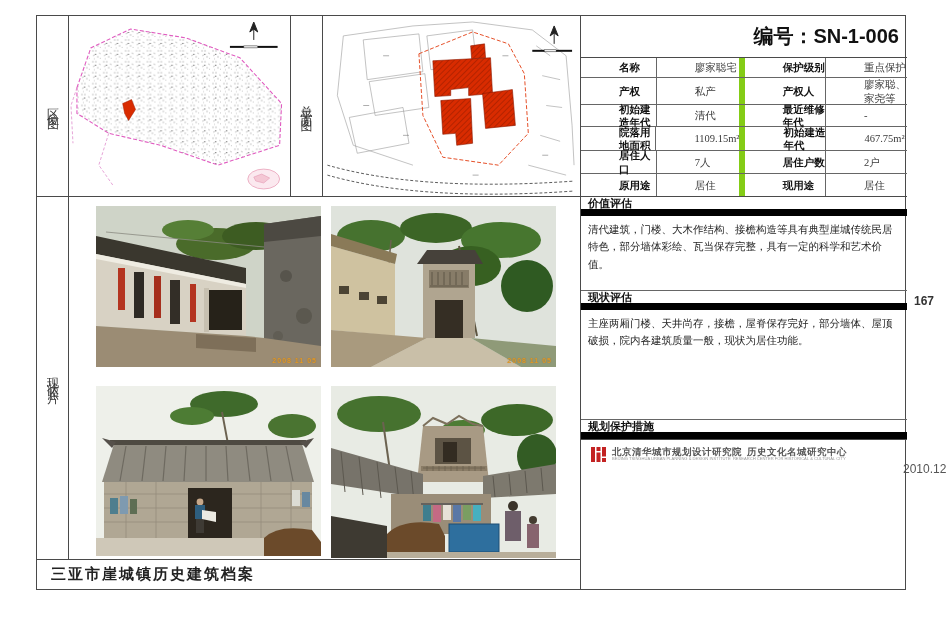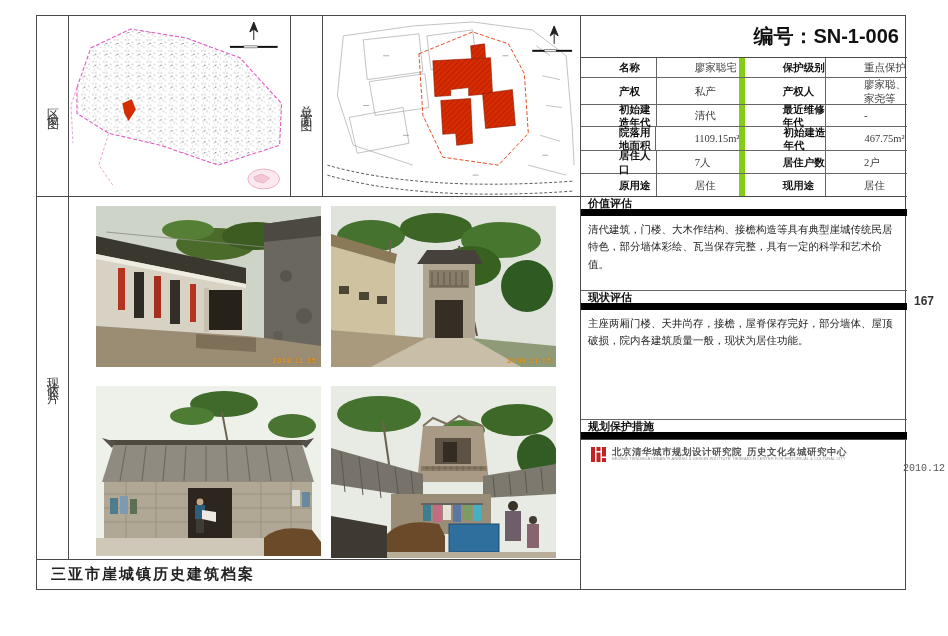--- a/index.html
+++ b/index.html
@@ -57,21 +57,21 @@
   .sec-body.last { border-bottom:none; }
   .b1 { height:75px; } .b2 { height:110px; } .b3 { height:122px; border-bottom:none; }
 
   .band-footer-right { height:30px; border-top:1px solid #4a4a4a; display:flex; align-items:center;
                        padding:0 8px 0 10px; gap:6px; }
   .logo { width:15px; height:15px; flex:0 0 auto; }
   .inst { display:flex; flex-direction:column; line-height:1; }
   .inst-cn { font-size:9.5px; font-weight:bold; color:#555; white-space:nowrap; letter-spacing:0.5px; }
   .inst-cn .gap { display:inline-block; width:5px; }
   .inst-en { font-size:5px; color:#999; white-space:nowrap; transform:scale(0.82); transform-origin:left top; margin-top:1px; }
-  .date { margin-left:auto; font-size:10px; color:#555; font-family:Liberation Mono, monospace;margin-top:28px; }
+  .date { margin-left:auto; font-size:12px; color:#555; font-family:Liberation Sans, sans-serif;margin-top:28px; }
 
   .page-num { position:absolute; left:914px; top:294px; font-size:12px; font-weight:bold; color:#333; }
 </style>
 </head>
 <body>
 
 <div class="page">
   <div class="sheet">
 
     <div class="left-col">

